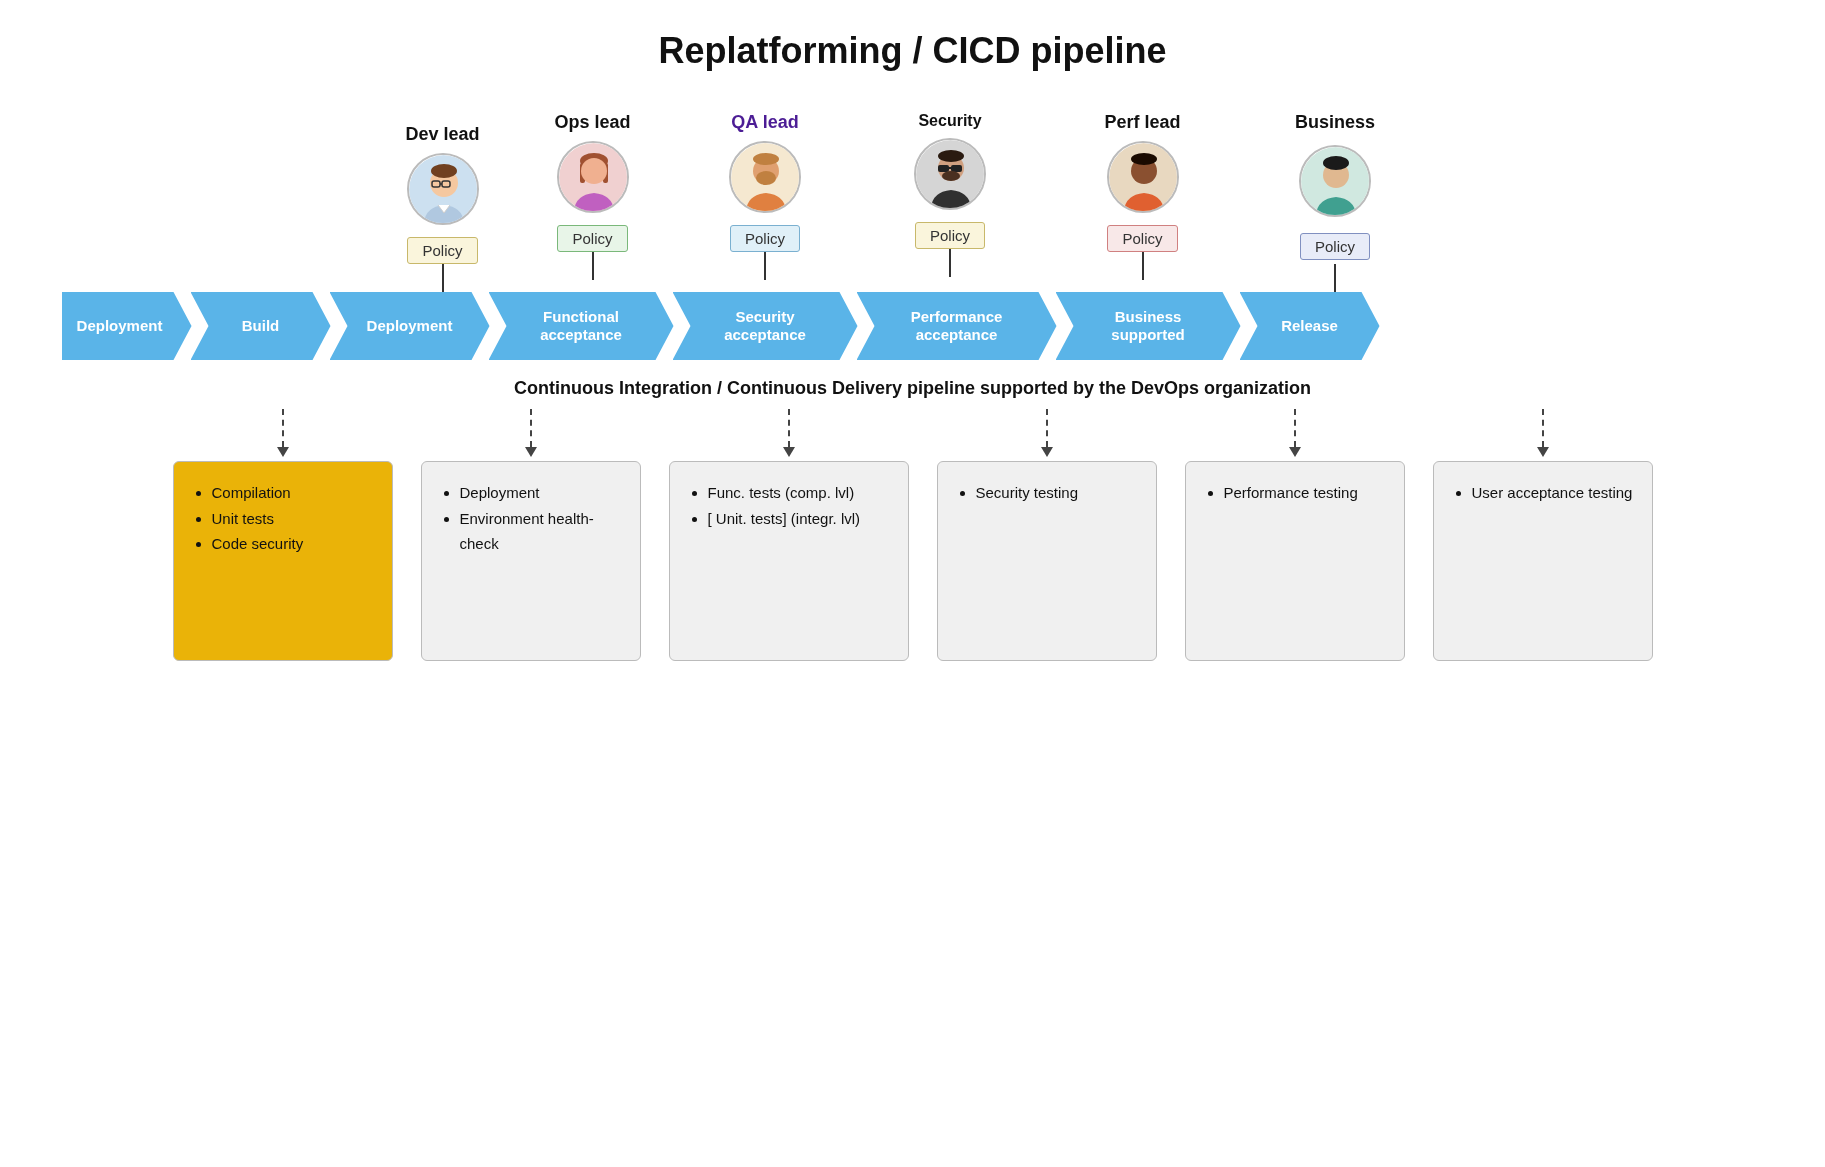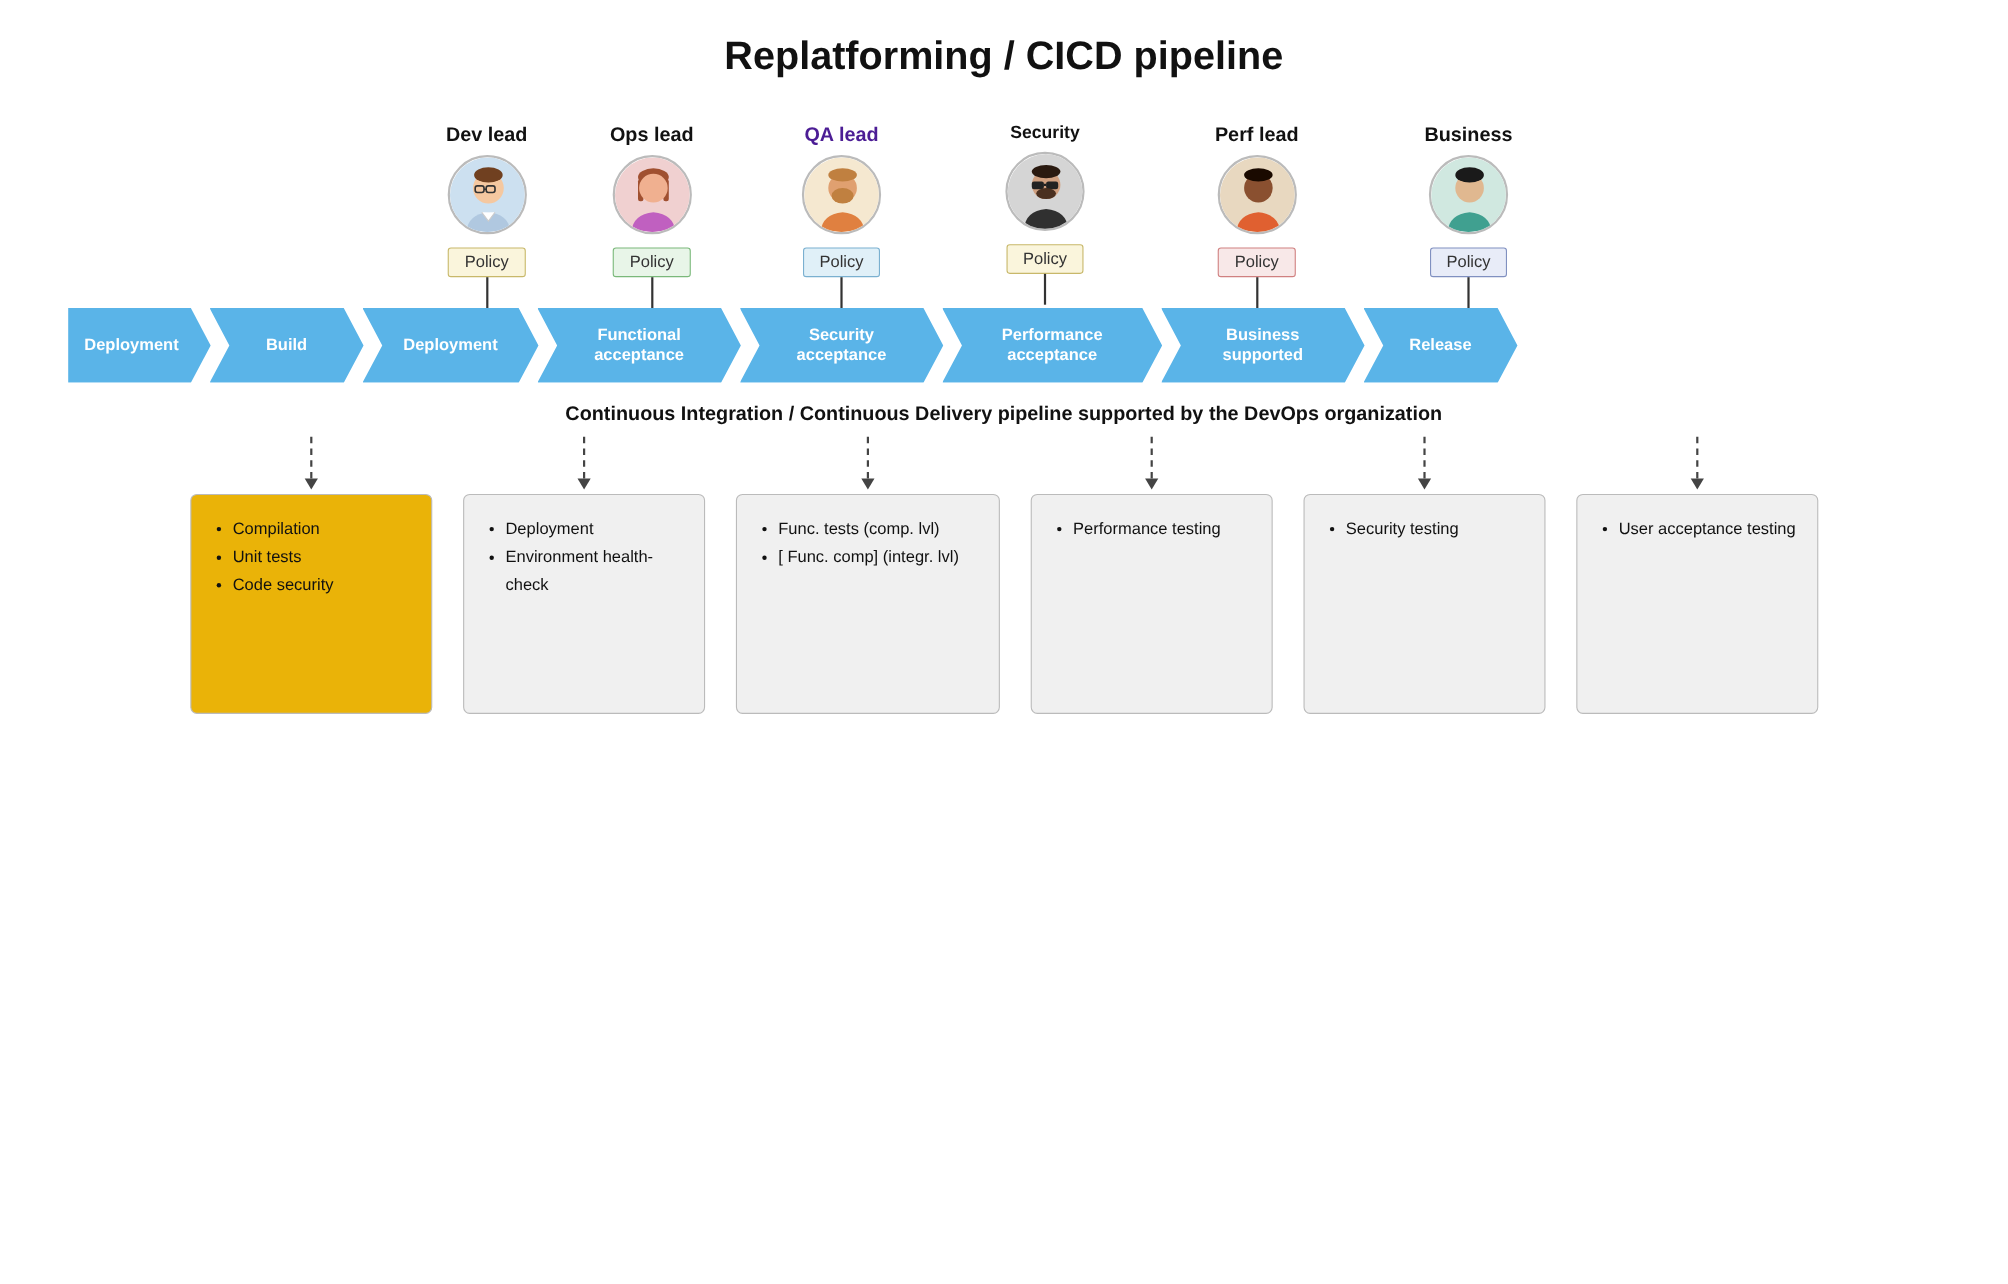--- a/index.html
+++ b/index.html
@@ -33,21 +33,21 @@
 
 <h1 class="page-title">Replatforming / CICD pipeline</h1>
 
 <div style="display:flex; flex-direction:column; align-items:center;">
 
   <div style="display:flex; align-items:flex-end; gap:0; position:relative; width:1700px;">
 
     <div style="width:310px; flex-shrink:0;"></div>
 
     <div id="persona-container" style="display:flex; gap:0;">
-    <div style="display: flex; flex-direction: column; align-items: center; width: 140px; flex-shrink: 0; padding-bottom: 0px;">
+    <div style="display: flex; flex-direction: column; align-items: center; width: 140px; flex-shrink: 0; padding-bottom: 0px; margin-top: 12px;">
           <div style="font-size: 18px; font-weight: 700; margin-bottom: 8px; text-align: center; color: rgb(17, 17, 17);">Dev lead</div>
           <div style="width: 72px; height: 72px; border-radius: 50%; overflow: hidden; border: 2px solid rgb(187, 187, 187);"><svg width="70" height="70" viewBox="0 0 70 70" xmlns="http://www.w3.org/2000/svg">
       <circle cx="35" cy="35" r="35" fill="#cce0f0"></circle>
 
       <circle cx="35" cy="28" r="14" fill="#f5c8a0"></circle>
 
       <ellipse cx="35" cy="16" rx="13" ry="7" fill="#704020"></ellipse>
 
       <rect x="23" y="26" width="8" height="6" rx="2" fill="none" stroke="#333" stroke-width="1.5"></rect>
       <rect x="33" y="26" width="8" height="6" rx="2" fill="none" stroke="#333" stroke-width="1.5"></rect>
@@ -202,43 +202,43 @@
         </div>
       </div>
       <div style="display: flex; flex-direction: column; align-items: center;">
         <div style="display: flex; flex-direction: column; align-items: center; margin-bottom: 4px;">
           <div style="width: 1px; height: 38px; border-left: 2px dashed rgb(68, 68, 68);"></div>
           <div style="width: 0px; height: 0px; border-left: 6px solid transparent; border-right: 6px solid transparent; border-top: 10px solid rgb(68, 68, 68);"></div>
         </div>
         <div style="border: 1.5px solid rgb(187, 187, 187); border-radius: 6px; background: rgb(240, 240, 240); padding: 18px; width: 240px; min-height: 200px; font-size: 15px; line-height: 1.7; color: rgb(17, 17, 17);">
           <ul style="list-style: disc; padding-left: 20px;">
             <li>Func. tests (comp. lvl)</li>
-            <li>[ Func. comp] (integr. lvl)</li>
+            <li>[ Unit. tests] (integr. lvl)</li>
+          </ul>
+        </div>
+      </div>
+      <div style="display: flex; flex-direction: column; align-items: center;">
+        <div style="display: flex; flex-direction: column; align-items: center; margin-bottom: 4px;">
+          <div style="width: 1px; height: 38px; border-left: 2px dashed rgb(68, 68, 68);"></div>
+          <div style="width: 0px; height: 0px; border-left: 6px solid transparent; border-right: 6px solid transparent; border-top: 10px solid rgb(68, 68, 68);"></div>
+        </div>
+        <div style="border: 1.5px solid rgb(187, 187, 187); border-radius: 6px; background: rgb(240, 240, 240); padding: 18px; width: 220px; min-height: 200px; font-size: 15px; line-height: 1.7; color: rgb(17, 17, 17);">
+          <ul style="list-style: disc; padding-left: 20px;">
+            <li>Security testing</li>
           </ul>
         </div>
       </div>
       <div style="display: flex; flex-direction: column; align-items: center;">
         <div style="display: flex; flex-direction: column; align-items: center; margin-bottom: 4px;">
           <div style="width: 1px; height: 38px; border-left: 2px dashed rgb(68, 68, 68);"></div>
           <div style="width: 0px; height: 0px; border-left: 6px solid transparent; border-right: 6px solid transparent; border-top: 10px solid rgb(68, 68, 68);"></div>
         </div>
         <div style="border: 1.5px solid rgb(187, 187, 187); border-radius: 6px; background: rgb(240, 240, 240); padding: 18px; width: 220px; min-height: 200px; font-size: 15px; line-height: 1.7; color: rgb(17, 17, 17);">
           <ul style="list-style: disc; padding-left: 20px;">
             <li>Performance testing</li>
-          </ul>
-        </div>
-      </div>
-      <div style="display: flex; flex-direction: column; align-items: center;">
-        <div style="display: flex; flex-direction: column; align-items: center; margin-bottom: 4px;">
-          <div style="width: 1px; height: 38px; border-left: 2px dashed rgb(68, 68, 68);"></div>
-          <div style="width: 0px; height: 0px; border-left: 6px solid transparent; border-right: 6px solid transparent; border-top: 10px solid rgb(68, 68, 68);"></div>
-        </div>
-        <div style="border: 1.5px solid rgb(187, 187, 187); border-radius: 6px; background: rgb(240, 240, 240); padding: 18px; width: 220px; min-height: 200px; font-size: 15px; line-height: 1.7; color: rgb(17, 17, 17);">
-          <ul style="list-style: disc; padding-left: 20px;">
-            <li>Security testing</li>
           </ul>
         </div>
       </div>
       <div style="display: flex; flex-direction: column; align-items: center;">
         <div style="display: flex; flex-direction: column; align-items: center; margin-bottom: 4px;">
           <div style="width: 1px; height: 38px; border-left: 2px dashed rgb(68, 68, 68);"></div>
           <div style="width: 0px; height: 0px; border-left: 6px solid transparent; border-right: 6px solid transparent; border-top: 10px solid rgb(68, 68, 68);"></div>
         </div>
         <div style="border: 1.5px solid rgb(187, 187, 187); border-radius: 6px; background: rgb(240, 240, 240); padding: 18px; width: 220px; min-height: 200px; font-size: 15px; line-height: 1.7; color: rgb(17, 17, 17);">
           <ul style="list-style: disc; padding-left: 20px;">

